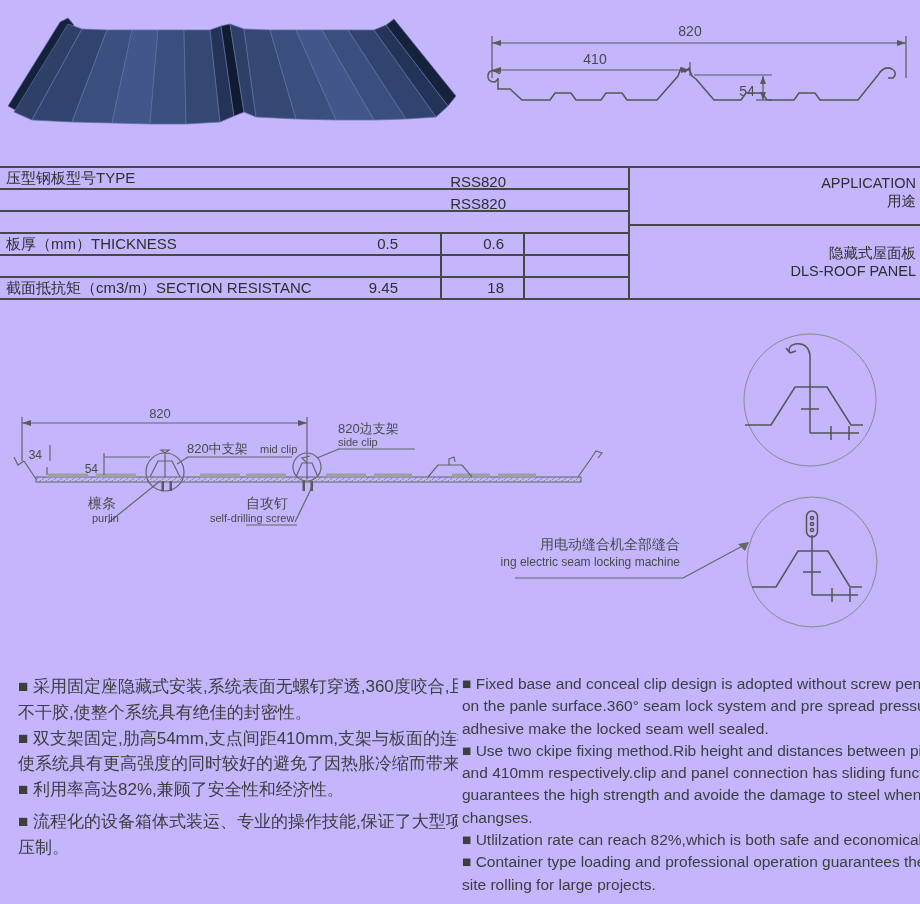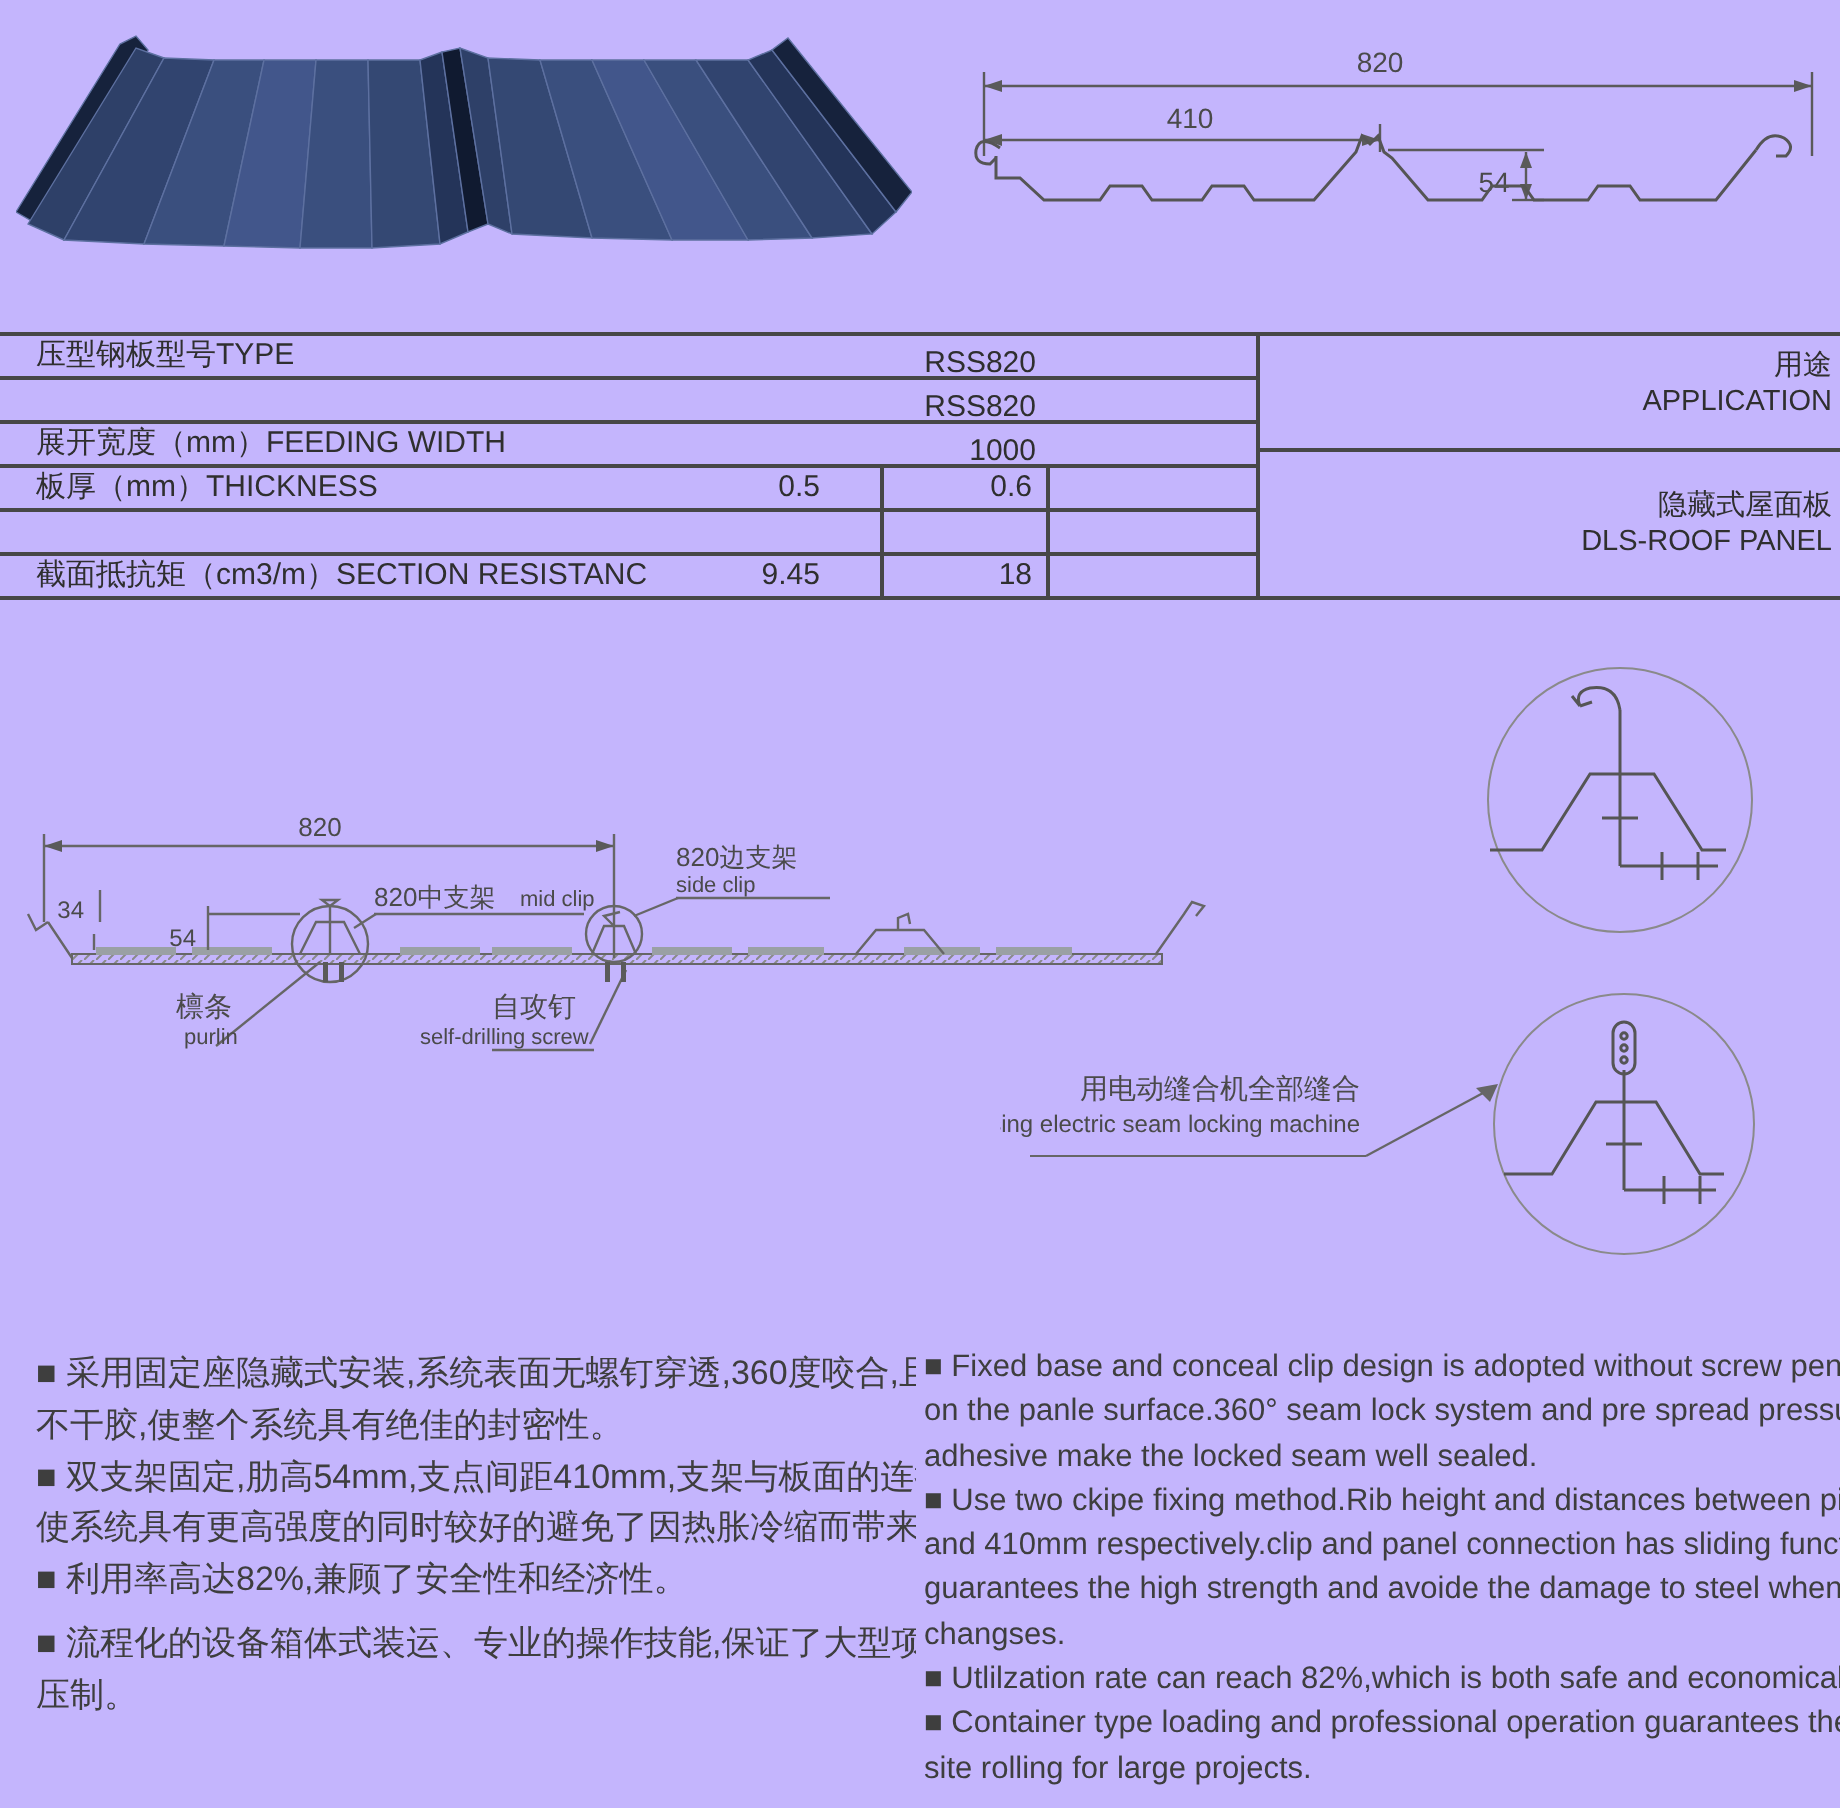--- a/index.html
+++ b/index.html
@@ -4,21 +4,21 @@
 <style>
   html,body{margin:0;padding:0;}
   body{font-family:"Liberation Sans","DejaVu Sans",sans-serif;background:#ffffff;}
   .page{position:relative;width:920px;height:904px;background:#c4b5fd;overflow:hidden;color:#3d3d3d;}
   svg text{font-family:"Liberation Sans","DejaVu Sans",sans-serif;fill:#4a4a4a;}
   .abs{position:absolute;}
   
   .spec{position:absolute;left:0;top:166px;width:920px;height:134px;font-size:15px;color:#2f2f2f;}
   .hl{position:absolute;height:2px;background:#474747;}
   .vl{position:absolute;width:2px;background:#474747;}
-  .trow{position:absolute;left:0;width:804px;height:22px;margin-left:12px;}
+  .trow{position:absolute;left:0;width:804px;height:22px;}
   .trow .lbl{position:absolute;left:6px;top:0;line-height:23px;white-space:nowrap;}
   .vfull{position:absolute;right:298px;top:4px;line-height:23px;}
   .v1{position:absolute;right:406px;top:0;line-height:23px;}
   .v2{position:absolute;right:300px;top:0;line-height:23px;}
   .rcol{position:absolute;left:630px;top:0;width:290px;height:134px;}
   .rcell{position:absolute;left:0;width:286px;text-align:right;font-size:14.5px;line-height:18px;}
   
   .cn-col{position:absolute;left:18px;top:666px;width:440px;padding-top:8px;font-size:17px;color:#3e3e3e;}
   .cn-col .ln{line-height:25.8px;white-space:nowrap;overflow:hidden;}
   .cn-col .mt{margin-top:6px;}
@@ -94,39 +94,35 @@
     <div class="vl" style="left:523px;top:66px;height:66px"></div>
     <div class="vl" style="left:440px;top:66px;height:66px"></div>
 
     <div class="trow" style="top:0">
       <span class="lbl">压型钢板型号TYPE</span>
       <span class="vfull">RSS820</span>
     </div>
     <div class="trow" style="top:22px">
       <span class="vfull">RSS820</span>
     </div>
-    <div class="trow" style="top:44px">
-      <span class="lbl">展开宽度（mm）FEEDING WIDTH</span>
-      <span class="vfull">1000</span>
-    </div>
     <div class="trow" style="top:66px">
       <span class="lbl">板厚（mm）THICKNESS</span>
       <span class="v1">0.5</span>
       <span class="v2">0.6</span>
     </div>
     <div class="trow" style="top:110px">
       <span class="lbl">截面抵抗矩（cm3/m）SECTION RESISTANC</span>
       <span class="v1">9.45</span>
       <span class="v2">18</span>
     </div>
 
     <div class="rcol">
       <div class="rcell" style="top:8px">
+        <div>APPLICATION</div>
         <div>用途</div>
-        <div>APPLICATION</div>
       </div>
       <div class="rcell" style="top:78px">
         <div>隐藏式屋面板</div>
         <div>DLS-ROOF PANEL</div>
       </div>
     </div>
   </div>
 
   <svg class="abs" style="left:0;top:395px" width="620" height="145" viewBox="0 0 620 145">
     <defs>

